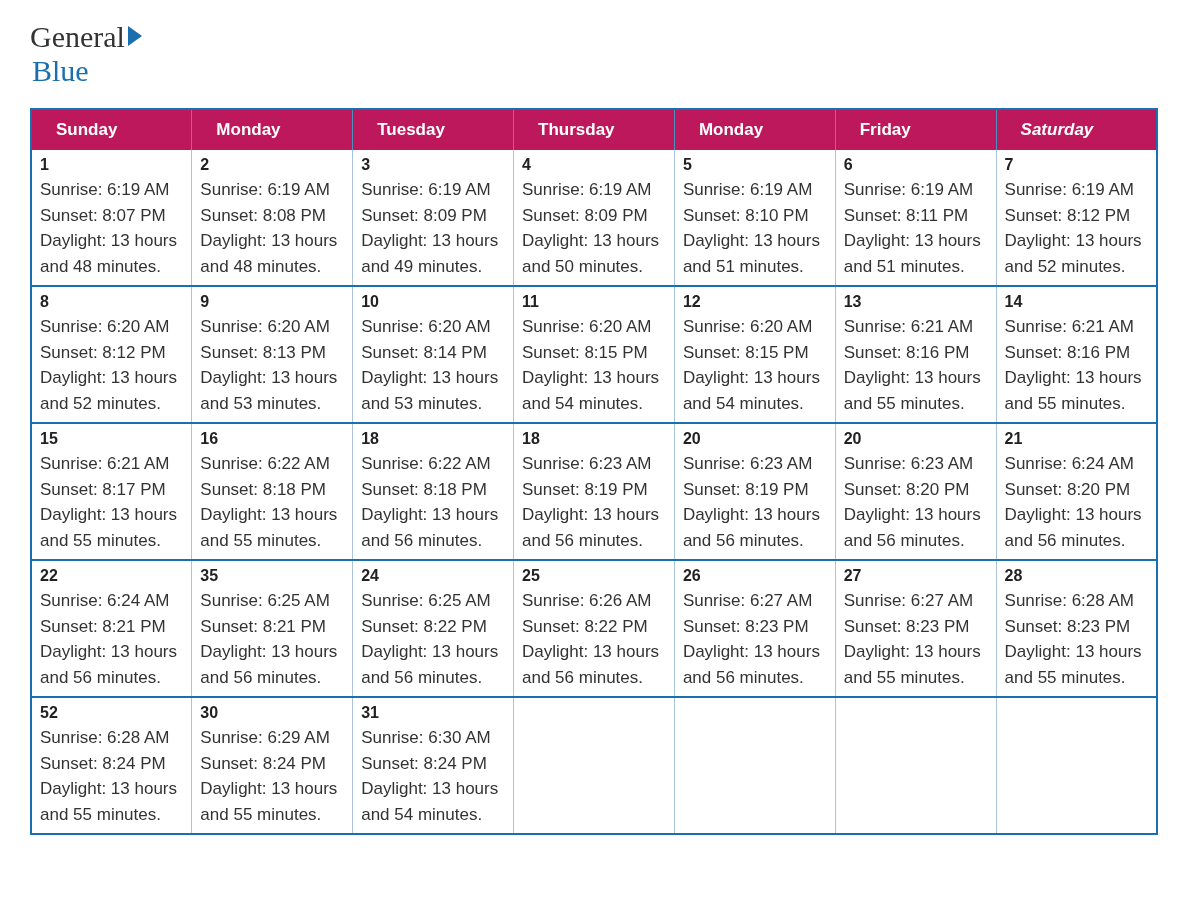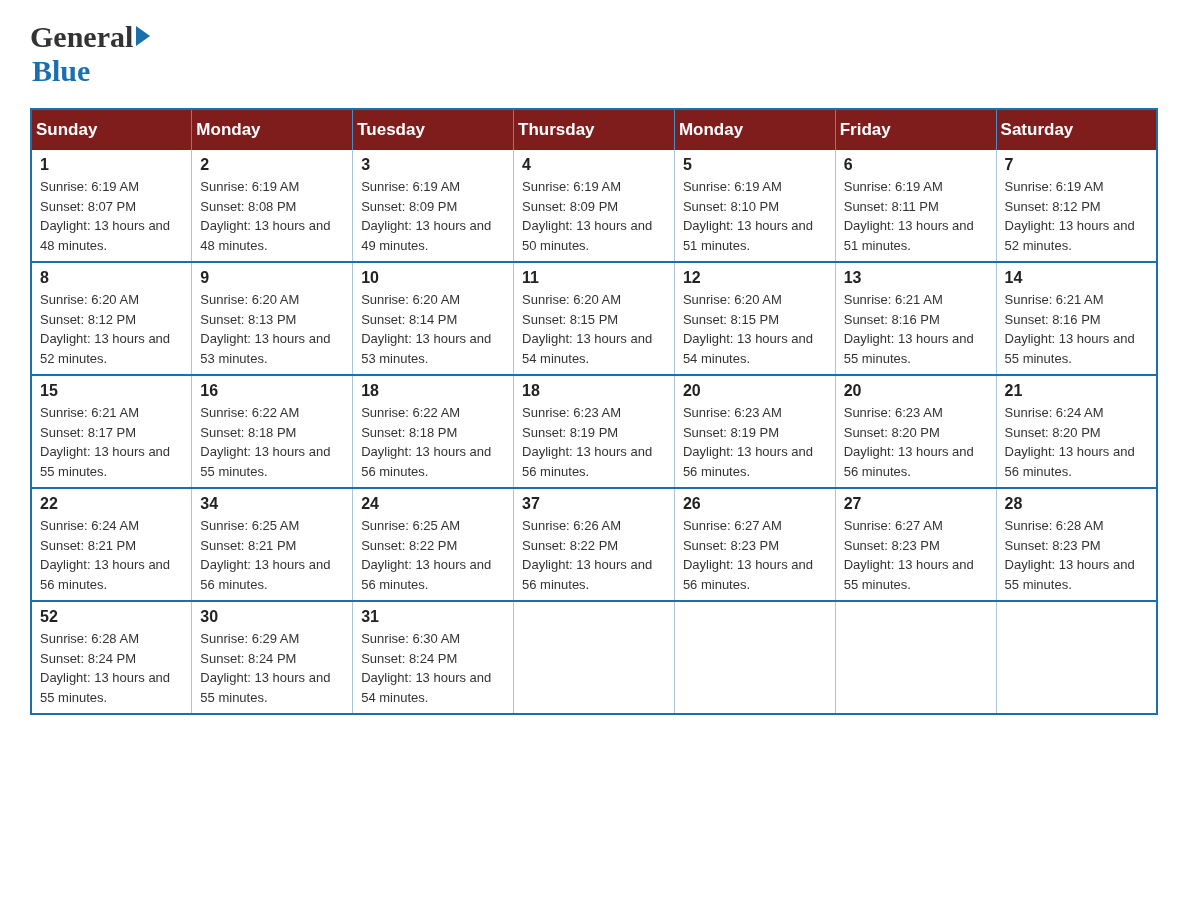--- a/index.html
+++ b/index.html
@@ -34,30 +34,31 @@
       font-size: 22px;
       color: #444;
       margin-top: 4px;
     }
     .calendar {
       width: 100%;
       border-collapse: collapse;
       border: 2px solid #1a6faf;
     }
     .calendar thead tr th {
-      background-color: #7f1d1d;
+      background-color: #be185d;
       color: #fff;
       font-size: 17px;
       font-weight: bold;
-      padding: 10px 4px;
+      padding: 10px 24px;
       text-align: left;
       border-right: 1px solid #4a90c4;
     }
     .calendar thead tr th:last-child {
       border-right: none;
+      font-style: italic;
     }
     .calendar tbody tr td {
       vertical-align: top;
       padding: 6px 8px;
       border-right: 1px solid #aac4dc;
       border-bottom: 2px solid #1a6faf;
       font-size: 13px;
       color: #333;
       width: calc(100% / 7);
     }
@@ -67,43 +68,43 @@
     .calendar tbody tr:last-child td {
       border-bottom: none;
     }
     .day-number {
       font-size: 16px;
       font-weight: bold;
       color: #222;
       margin-bottom: 3px;
     }
     .day-info {
-      font-size: 13px;
+      font-size: 17px;
       line-height: 1.5;
       color: #333;
     }
     .empty-cell {
       background: #fff;
     }
     .logo-row {
       display: flex;
       align-items: center;
     }
   </style>
 </head>
 <body>
 
 <div class="header">
   <div class="logo">
     <div class="logo-row">
-      <span style="font-size:30px; font-weight:bold; color:#333; font-family:Georgia,serif;">General</span>
+      <span style="font-size:30px; font-weight:normal; color:#333; font-family:Georgia,serif;">General</span>
       <span style="display:inline-block; width:0; height:0; border-top:10px solid transparent; border-bottom:10px solid transparent; border-left:14px solid #1a6faf; margin: 0 3px; vertical-align:middle; position:relative; top:-1px;"></span>
     </div>
     <div style="margin-left:2px;">
-      <span style="font-size:30px; font-weight:bold; color:#1a6faf; font-family:Georgia,serif;margin-top:35px;">Blue</span>
+      <span style="font-size:30px; font-weight:normal; color:#1a6faf; font-family:Georgia,serif;margin-top:35px;">Blue</span>
     </div>
   </div>
   <div class="title-section">
     <div class="month-title"></div>
     <div class="location-title"></div>
   </div>
 </div>
 
 <table class="calendar">
   <thead>
@@ -207,29 +208,29 @@
           <div class="day-number">21</div>
         <div class="day-info">Sunrise: 6:24 AM<br>Sunset: 8:20 PM<br>Daylight: 13 hours and 56 minutes.</div>
         </td>
       </tr>
       <tr>
         <td>
           <div class="day-number">22</div>
         <div class="day-info">Sunrise: 6:24 AM<br>Sunset: 8:21 PM<br>Daylight: 13 hours and 56 minutes.</div>
         </td>
         <td>
-          <div class="day-number">34</div>
+          <div class="day-number">35</div>
         <div class="day-info">Sunrise: 6:25 AM<br>Sunset: 8:21 PM<br>Daylight: 13 hours and 56 minutes.</div>
         </td>
         <td>
           <div class="day-number">24</div>
         <div class="day-info">Sunrise: 6:25 AM<br>Sunset: 8:22 PM<br>Daylight: 13 hours and 56 minutes.</div>
         </td>
         <td>
-          <div class="day-number">37</div>
+          <div class="day-number">25</div>
         <div class="day-info">Sunrise: 6:26 AM<br>Sunset: 8:22 PM<br>Daylight: 13 hours and 56 minutes.</div>
         </td>
         <td>
           <div class="day-number">26</div>
         <div class="day-info">Sunrise: 6:27 AM<br>Sunset: 8:23 PM<br>Daylight: 13 hours and 56 minutes.</div>
         </td>
         <td>
           <div class="day-number">27</div>
         <div class="day-info">Sunrise: 6:27 AM<br>Sunset: 8:23 PM<br>Daylight: 13 hours and 55 minutes.</div>
         </td>

